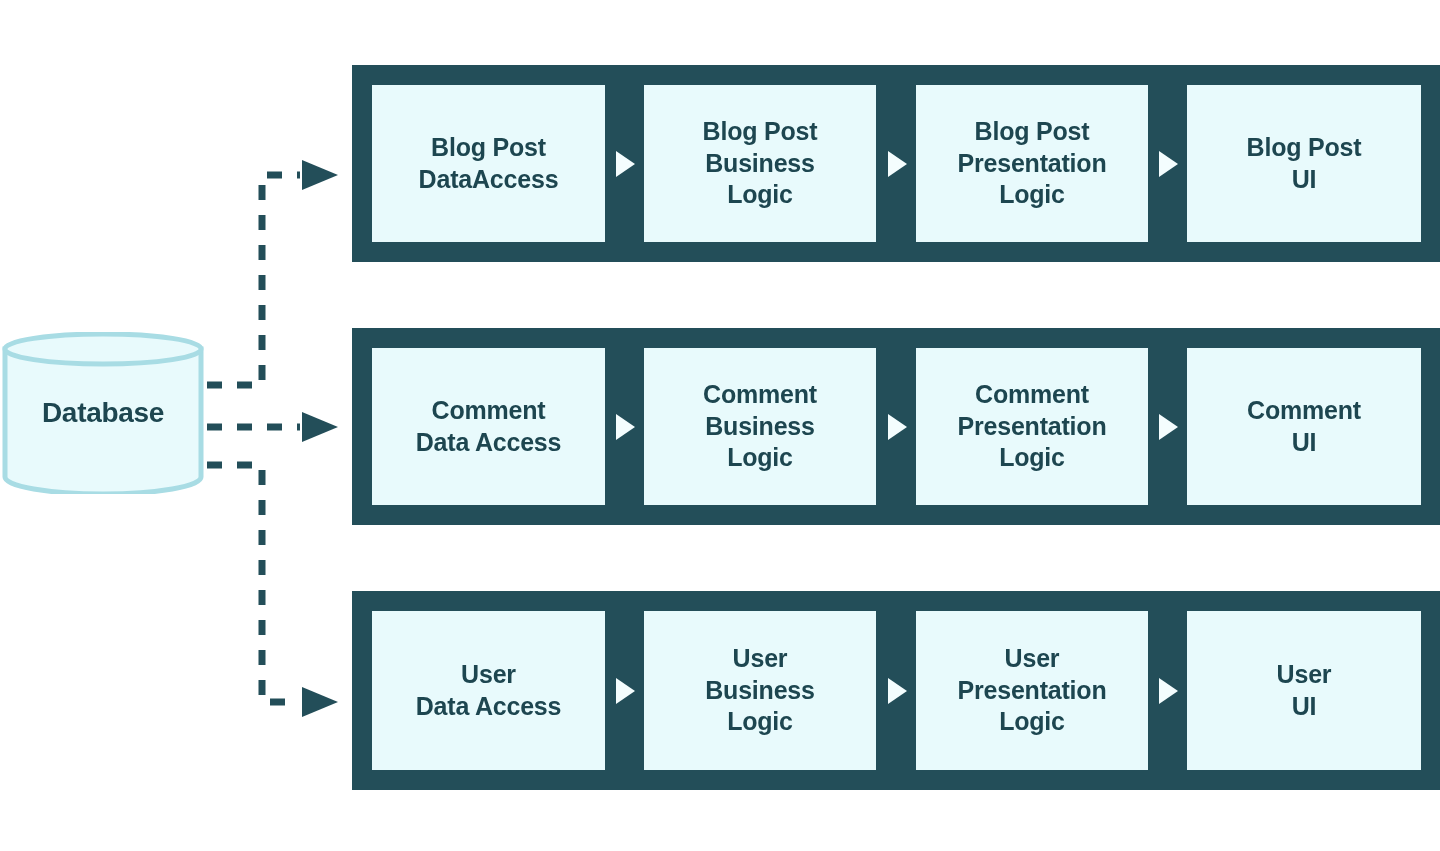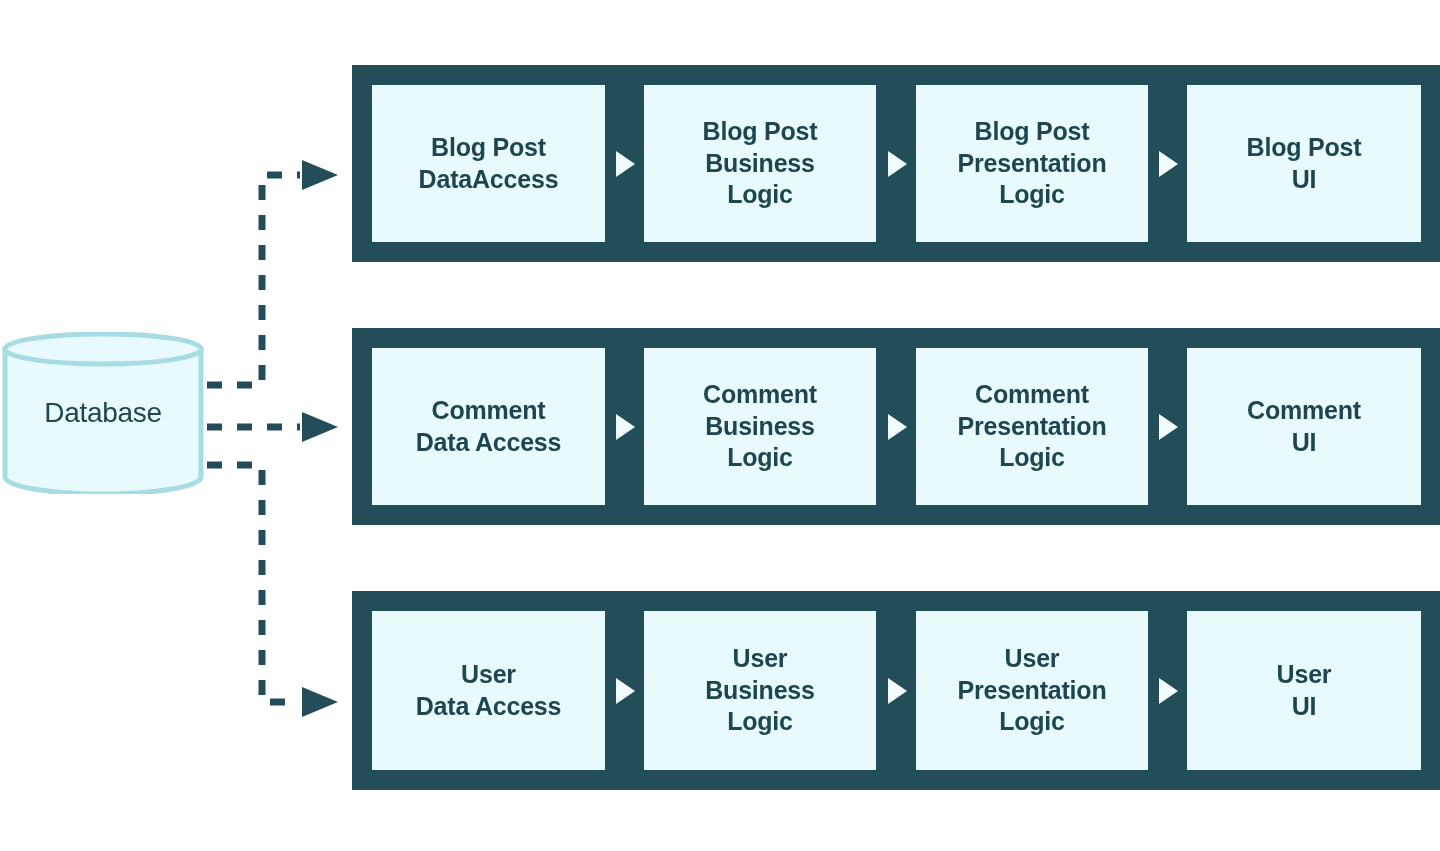--- a/index.html
+++ b/index.html
@@ -28,21 +28,21 @@
   .db-label {
     position: absolute;
     left: 0;
     top: 0;
     width: 202px;
     height: 162px;
     display: flex;
     align-items: center;
     justify-content: center;
     font-size: 28px;
-    font-weight: normal;
+    font-weight: bold;
     color: #1D4650;
     letter-spacing: -0.3px;
     white-space: nowrap;
   }
 
   
   .connectors {
     position: absolute;
     left: 0;
     top: 0;

